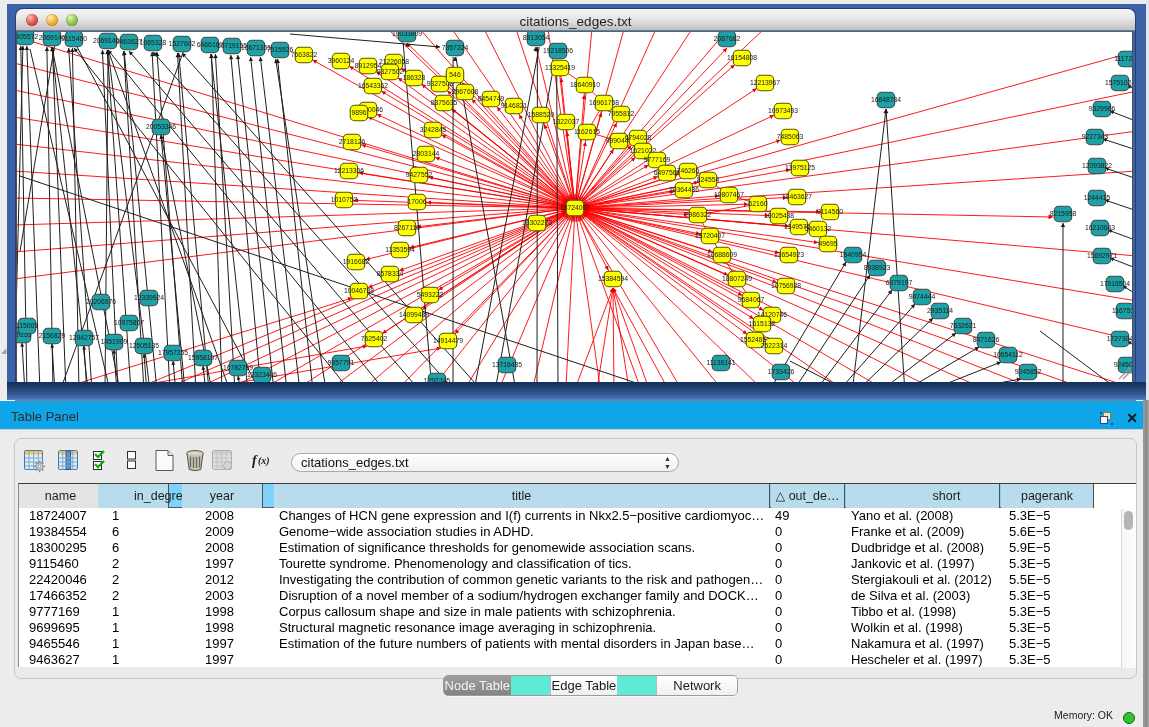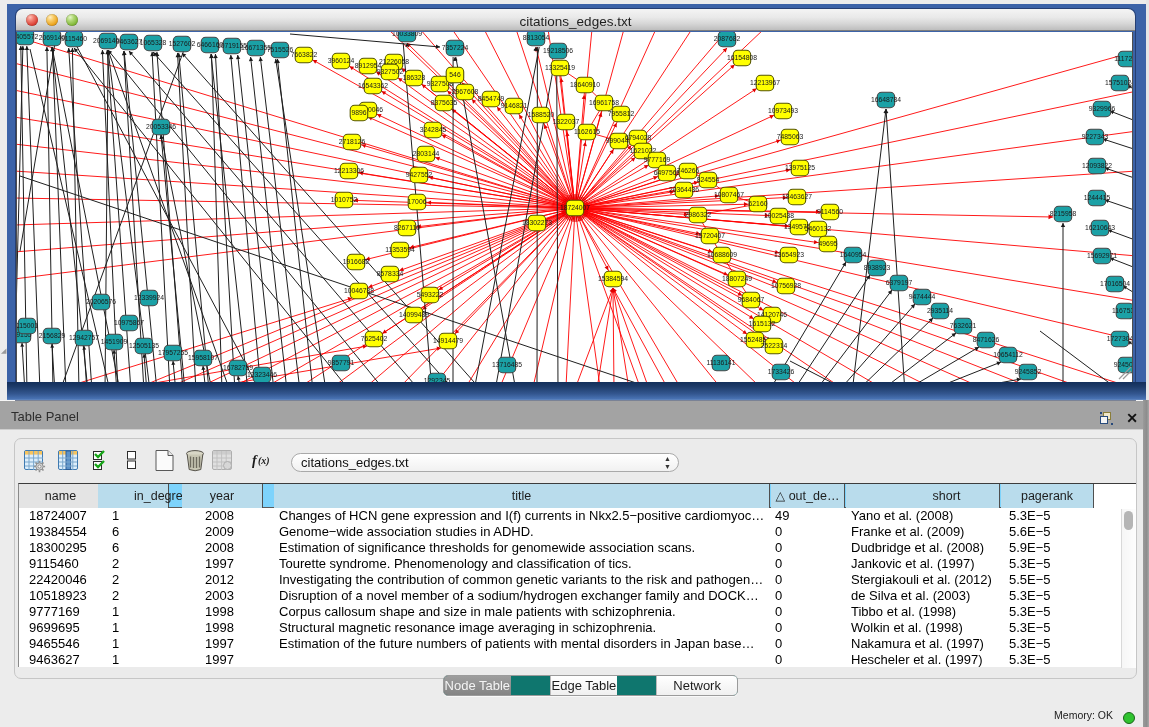--- a/index.html
+++ b/index.html
@@ -22,21 +22,21 @@
   font-size:13.5px; color:#1e1e1e; }
 .tl { position:absolute; top:5px; width:12px; height:12px; border-radius:50%; }
 #tl-r { left:10px; background:radial-gradient(circle at 35% 28%,#ffc2b8 0%,#f07f72 30%,#dd4337 65%,#b3281e 100%); box-shadow:inset 0 0 1px rgba(0,0,0,.5); }
 #tl-y { left:30px; background:radial-gradient(circle at 35% 28%,#ffeec2 0%,#f8cb66 30%,#eda620 65%,#c47d0a 100%); box-shadow:inset 0 0 1px rgba(0,0,0,.5); }
 #tl-g { left:50px; background:radial-gradient(circle at 35% 28%,#e4f6c8 0%,#b1d877 30%,#85bb3c 65%,#5f9420 100%); box-shadow:inset 0 0 1px rgba(0,0,0,.5); }
 #canvas { position:absolute; left:0; top:23px; width:1117px; height:351px; background:#fff;
   border-left:1px solid #4e4e4e; border-right:1px solid #4e4e4e; overflow:hidden; }
 
 
 #panel { position:absolute; left:0; top:400px; width:1149px; height:327px; background:#ececec; }
-#panel-head { position:absolute; left:0; top:0; width:100%; height:30px; background:#a3a3a3;
+#panel-head { position:absolute; left:0; top:0; width:100%; height:30px; background:#0ea5e9;
   border-top:1px solid #f6f6f6; border-bottom:1px solid #cfcfcf; }
 #panel-head .cap { position:absolute; left:11px; top:8px; font-size:13px; color:#2e2e2e; }
 #float-ic { position:absolute; right:36px; top:11px; width:13px; height:13px; }
 #panel-head .x { position:absolute; right:11px; top:9px; font-size:14px; font-weight:bold; color:#111; }
 #container { position:absolute; left:14px; top:38px; width:1123px; height:241px;
   background:#ebebeb; border:1px solid #c6c6c6; border-radius:7px; }
 #toolbar { position:absolute; left:0; top:10px; height:24px; width:100%; }
 #combo { position:absolute; left:276px; top:4px; width:388px; height:19px; background:linear-gradient(180deg,#ffffff,#f1f1f1);
   border:1px solid #a9a9a9; border-radius:10px; font-size:13px; color:#111; line-height:17px; padding-left:9px; }
 #combo .stp { position:absolute; right:7px; top:1px; font-size:7px; color:#333; line-height:8px; text-align:center; }
@@ -52,21 +52,21 @@
 .c1 { left:93px; width:80px; }
 .c2 { left:186px; width:60px; }
 .c3 { left:260px; width:492px; }
 .c4 { left:756px; width:70px; }
 .c5 { left:832px; width:152px; }
 .c6 { left:990px; width:95px; }
 #vscroll { position:absolute; right:0px; top:25px; width:15px; height:159px;
   background:linear-gradient(90deg,#f6f6f6,#fdfdfd); border-left:1px solid #d9d9d9; }
 #vscroll .thumb { position:absolute; left:2px; top:2px; width:9px; height:19px; background:#b5b5b5; border-radius:5px; }
 #tabs { position:absolute; left:428px; top:236px; width:295px; height:21px; display:flex;
-  border:1px solid #9b9b9b; border-radius:5px; overflow:hidden; background:#0f766e;
+  border:1px solid #9b9b9b; border-radius:5px; overflow:hidden; background:#5eead4;
   box-shadow:0 1px 0 rgba(255,255,255,.7); z-index:3; }
 #tabs .seg { height:100%; font-size:13px; text-align:center; line-height:20px; color:#1c1c1c;
   background:linear-gradient(180deg,#ffffff,#f0f0f0); }
 #tabs .sel { background:linear-gradient(180deg,#9d9d9d,#848484); color:#f4f4f4; }
 #tabs .seg + .seg { border-left:1px solid #b9b9b9;margin-left:39px; }
 #memok { position:absolute; right:36px; bottom:6px; font-size:10.5px; color:#222; }
 #memdot { position:absolute; right:14px; bottom:3px; width:12px; height:12px; border-radius:50%;
   background:#2fc32f; border:1px solid #1a661a; }
 #rightstrip2 { position:absolute; right:0; top:0; width:6px; height:327px; background:linear-gradient(90deg,#9a9a9a,#8d8d8d 60%,#a8a8a8); }
 </style></head>
@@ -917,21 +917,21 @@
             <div class="tr">
               <div class="c0">22420046</div>
               <div class="c1">2</div>
               <div class="c2">2012</div>
               <div class="c3">Investigating the contribution of common genetic variants to the risk and pathogen…</div>
               <div class="c4">0</div>
               <div class="c5">Stergiakouli et al. (2012)</div>
               <div class="c6">5.5E−5</div>
             </div>
             <div class="tr">
-              <div class="c0">10518923</div>
+              <div class="c0">17466352</div>
               <div class="c1">2</div>
               <div class="c2">2003</div>
               <div class="c3">Disruption of a novel member of a sodium/hydrogen exchanger family and DOCK…</div>
               <div class="c4">0</div>
               <div class="c5">de Silva et al. (2003)</div>
               <div class="c6">5.3E−5</div>
             </div>
             <div class="tr">
               <div class="c0">9777169</div>
               <div class="c1">1</div>

